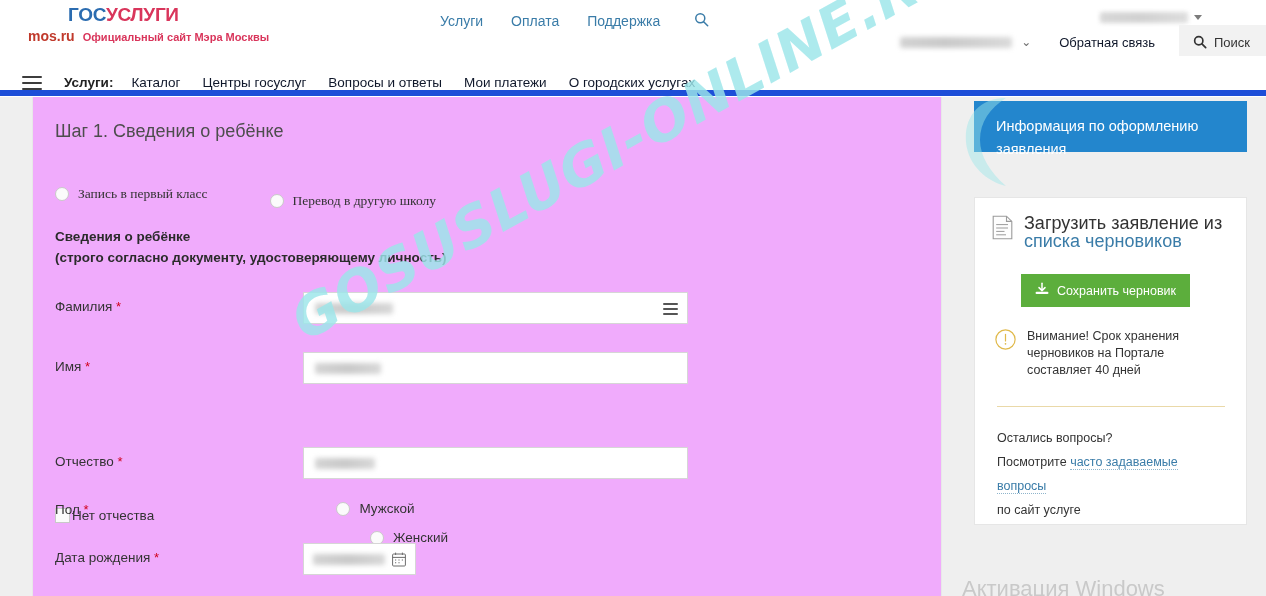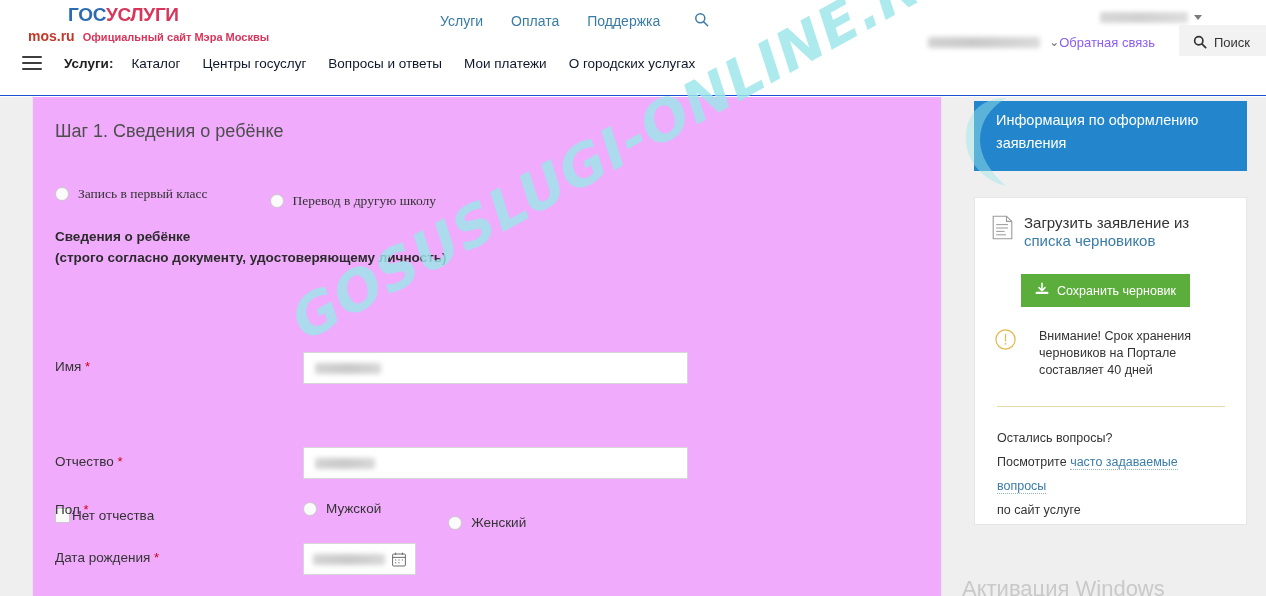--- a/index.html
+++ b/index.html
@@ -109,21 +109,22 @@
     background: linear-gradient(90deg,#d2d2d2,#c9c9c9 40%,#dadada);
     filter: blur(2.4px);
   }
   .role-caret {
     margin-left: 9px;
     color: #6f6f6f;
     font-size: 12px;
     line-height: 12px;
   }
   .feedback-link {
-    color: #8b5cf6;
+    margin-left: 28px;
+    color: #0f172a;
     font-size: 13px;
     white-space: nowrap;
   }
   .search-btn {
     margin-left: 24px;
     height: 34px;
     padding: 0 16px 0 14px;
     background: #f2f2f2;
     display: flex;
     align-items: center;
@@ -133,23 +134,23 @@
     white-space: nowrap;
   }
   .search-btn svg { display: block; }
 
   
   .mainnav {
     position: absolute;
     left: 0; top: 56px;
     width: 1266px; height: 40px;
     background: #ffffff;
-    border-bottom: 1px solid #1d4ed8;
-    display: flex;
-    align-items: flex-start;
+    border-bottom: 6px solid #1d4ed8;
+    display: flex;
+    align-items: flex-end;
     padding-left: 22px;
   }
   .burger {
     width: 20px; height: 14px;
     display: flex; flex-direction: column;
     justify-content: space-between;
     margin-right: 22px;
   }
   .burger i { display: block; height: 2px; background: #3d3d3d; border-radius: 1px; }
   .mainnav .lbl {
@@ -290,58 +291,59 @@
     font-size: 13.5px;
     color: #333333;
     margin-left: 2px;
     white-space: nowrap;
   }
 
   .gender-opts {
     position: absolute;
     left: 248px; top: 6px;
     display: flex;
-    align-items: flex-start;
+    align-items: center;
+    flex-direction: column;
   }
   .gender-opts .radio-opt + .radio-opt { margin-left: 67px; }
 
   
   .sidebar {
     position: absolute;
     left: 974px; top: 0;
     width: 273px;
   }
   .info-banner {
     position: absolute;
     left: 0; top: 4px;
-    width: 273px; height: 70px;
+    width: 273px; height: 51px;
     background: #2386cd;
     color: #ffffff;
     font-size: 14.5px;
     line-height: 23px;
-    padding: 8px 16px 0 22px;
+    padding: 14px 16px 0 22px;
   }
   .side-card {
     position: absolute;
     left: 0; top: 100px;
     width: 273px;
     height: 328px;
     background: #ffffff;
     border: 1px solid #e6e6e6;
   }
   .upload-row {
     position: absolute;
     left: 17px; top: 16px;
     width: 240px;
     display: flex;
     gap: 11px;
   }
   .doc-ico { flex: none; margin-top: 1px; }
   .upload-txt {
-    font-size: 15px;
+    font-size: 18px;
     color: #333333;
     line-height: 18px;
   }
   .upload-txt a { color: #3a7ca8; text-decoration: none; }
 
   .save-btn {
     position: absolute;
     left: 46px; top: 76px;
     width: 169px; height: 33px;
     background: #5cae3c;
@@ -351,21 +353,21 @@
     align-items: center;
     justify-content: center;
     gap: 8px;
   }
 
   .warn-row {
     position: absolute;
     left: 20px; top: 130px;
     width: 236px;
     display: flex;
-    gap: 23px;
+    gap: 11px;
   }
   .warn-ico { flex: none; margin-top: 1px; }
   .warn-txt {
     font-size: 12.5px;
     color: #333333;
     line-height: 17px;
   }
 
   .divider {
     position: absolute;
@@ -495,20 +497,31 @@
           <span class="radio"></span>
           <span class="radio-lbl">Перевод в другую школу</span>
         </span>
       </div>
 
       <div class="sec-head">
         <div>Сведения о ребёнке</div>
         <div>(строго согласно документу, удостоверяющему личность)</div>
       </div>
 
+      <div class="field" style="top:195px">
+        <span class="flabel"><span>Фамилия</span> <span class="req">*</span></span>
+        <div class="inputbox">
+          <div class="val-blur"></div>
+          <span class="hamb-ico">
+              <i></i>
+              <i></i>
+              <i></i>
+            </span>
+        </div>
+      </div>
 
       <div class="field" style="top:255px">
         <span class="flabel"><span>Имя</span> <span class="req">*</span></span>
         <div class="inputbox">
           <div class="val-blur w66"></div>
         </div>
       </div>
 
       <div class="chk-row">
         <span class="chkbox"></span>

